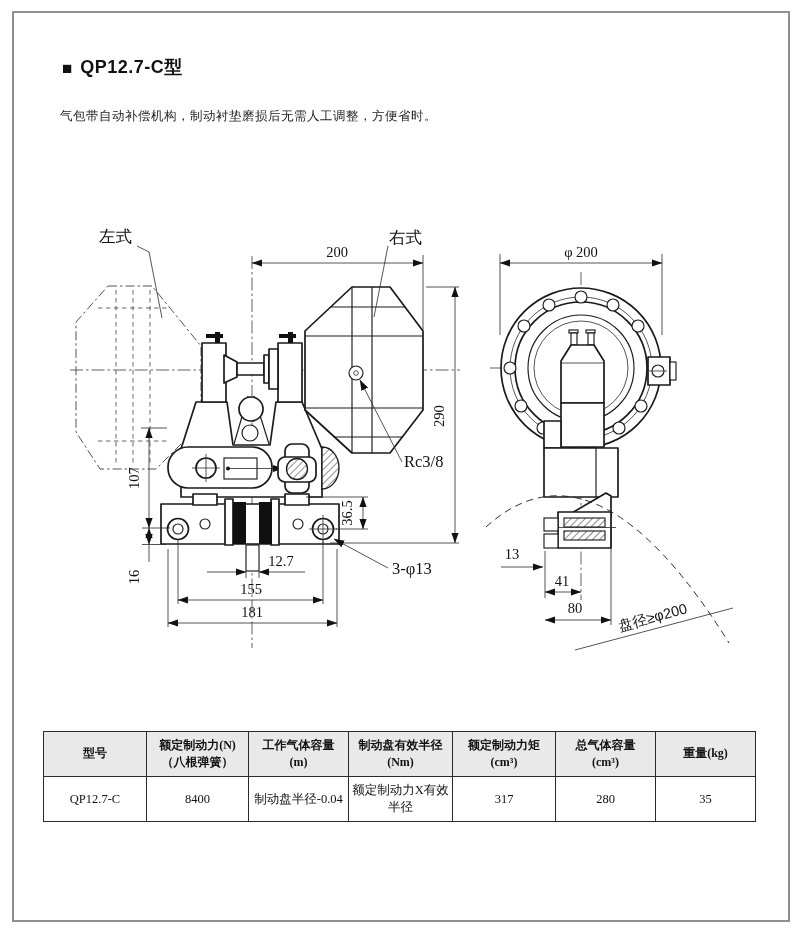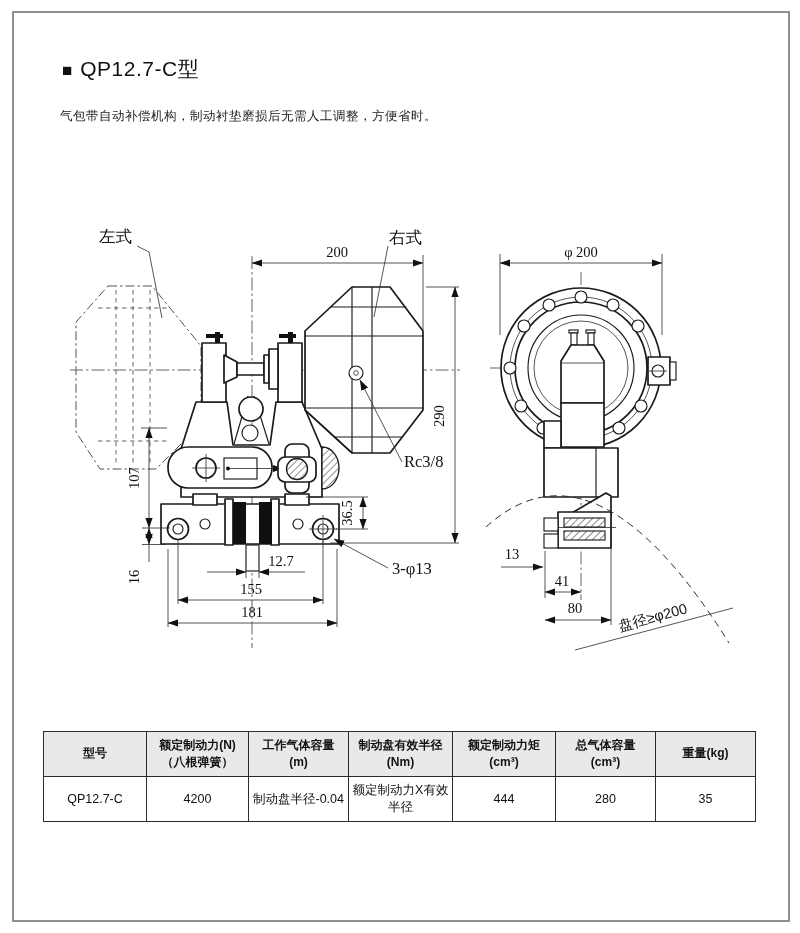--- a/index.html
+++ b/index.html
@@ -1,23 +1,23 @@
 <!DOCTYPE html>
 <html><head>
 <meta charset="utf-8">
 <style>
   html,body{margin:0;padding:0;background:#ffffff;}
   body{width:800px;height:933px;position:relative;font-family:"Liberation Sans","DejaVu Sans",sans-serif;color:#111;}
   .page-frame{position:absolute;left:12px;top:11px;width:774px;height:907px;border:2px solid #8f8f8f;background:#fff;}
   .title-row{position:absolute;left:62px;top:55px;display:flex;align-items:center;gap:8px;}
   .title-bullet{display:inline-block;font-size:17px;line-height:1;transform:translateY(1px);}
-  .title-text{font-size:21px;font-weight:normal;letter-spacing:0.5px;}
+  .title-text{font-size:18px;font-weight:bold;letter-spacing:0.5px;}
   .desc{position:absolute;left:60px;top:108px;font-size:12.5px;color:#222;letter-spacing:0.5px;font-family:Liberation Mono, monospace;}
   svg.drawing{position:absolute;left:0;top:0;}
-  .spec-table{position:absolute;left:43px;top:731px;border-collapse:collapse;table-layout:fixed;width:712px;background:#fff;}
+  .spec-table{position:absolute;left:43px;top:731px;border-collapse:collapse;table-layout:fixed;width:712px;background:#fff;font-family:Liberation Serif, serif;}
   .spec-table th,.spec-table td{border:1.6px solid #2b2b2b;text-align:center;vertical-align:middle;padding:2px 3px;}
   .spec-table th{background:#e9e9e9;font-size:12px;font-weight:bold;white-space:pre-line;height:40px;line-height:1.45;}
   .spec-table td{font-size:12.5px;height:40px;line-height:1.35;}
   
   .ol{fill:#fff;stroke:#1a1a1a;stroke-width:1.7;stroke-linejoin:round;}
   .oln{fill:none;stroke:#1a1a1a;stroke-width:1.7;stroke-linejoin:round;}
   .ol2{fill:#fff;stroke:#1a1a1a;stroke-width:1.15;}
   .ol2n{fill:none;stroke:#1a1a1a;stroke-width:1.15;}
   .thin{fill:none;stroke:#2a2a2a;stroke-width:0.8;}
   .cl{fill:none;stroke:#3a3a3a;stroke-width:0.8;stroke-dasharray:13 3 2.5 3;}
@@ -285,21 +285,21 @@
       <th>额定制动力矩
 (cm³)</th>
       <th>总气体容量
 (cm³)</th>
       <th>重量(kg)</th>
     </tr>
   </thead>
   <tbody>
     <tr>
       <td>QP12.7-C</td>
-      <td>4200</td>
+      <td>8400</td>
       <td>制动盘半径-0.04</td>
       <td>额定制动力X有效半径</td>
-      <td>444</td>
+      <td>317</td>
       <td>280</td>
       <td>35</td>
     </tr>
   </tbody>
 </table>
 
 </body></html>

